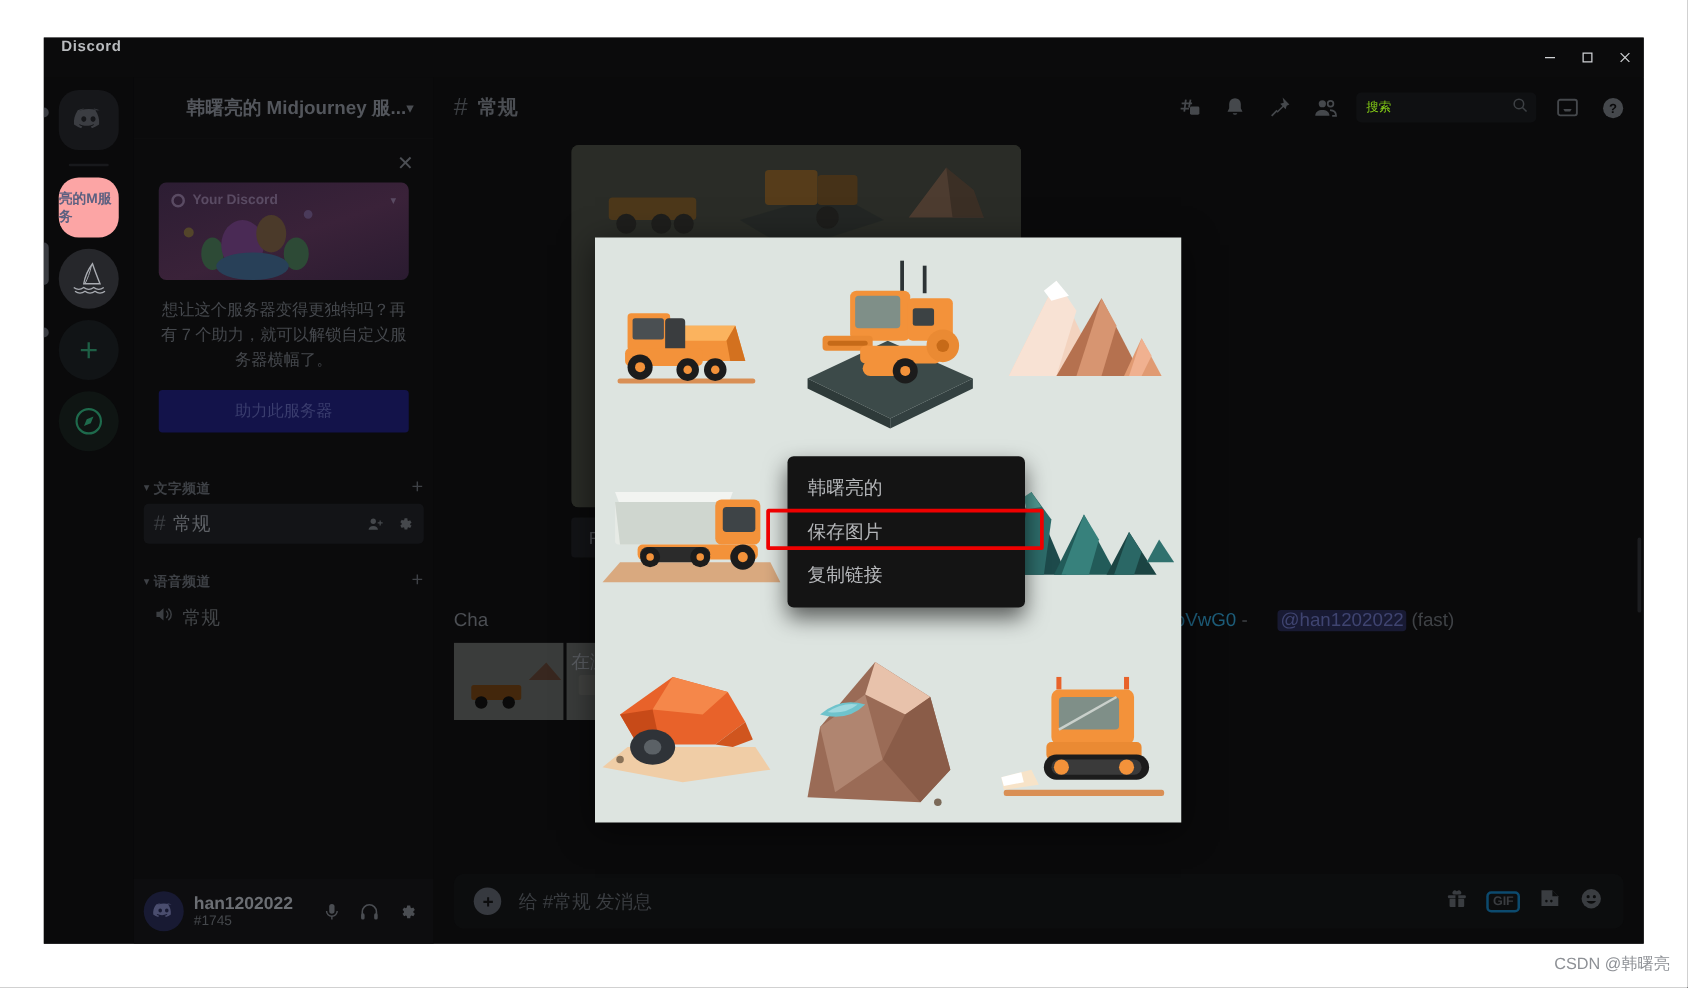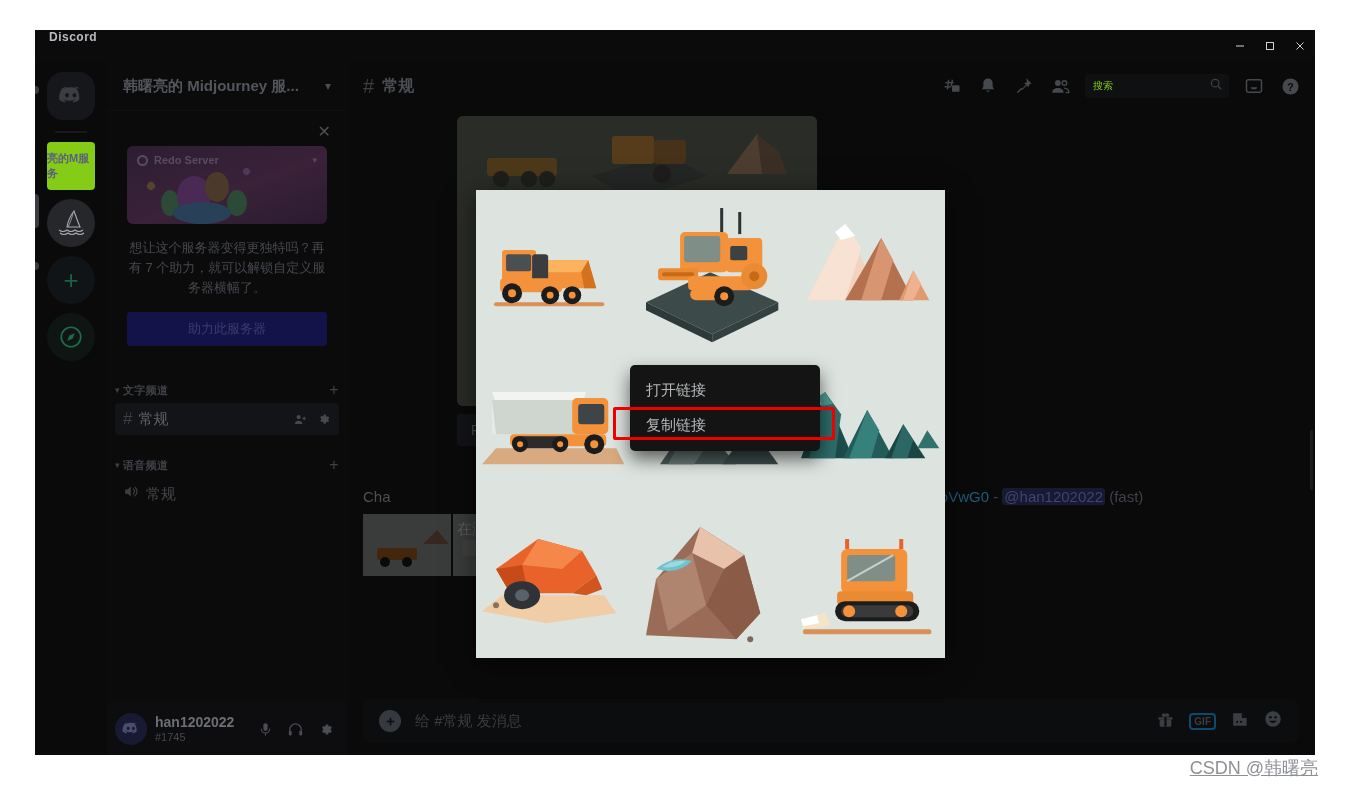--- a/index.html
+++ b/index.html
@@ -41,36 +41,36 @@
     background: #0a0a0b; display:flex; flex-direction:column; align-items:center;
     padding-top: 10px;
   }
   .rail-pill { position:absolute; left:0; width:4px; background:#3a3c41; border-radius:0 4px 4px 0;}
   .guild {
     position: relative; width: 48px; height: 48px; margin-bottom: 9px;
     border-radius: 50%; display:flex; align-items:center; justify-content:center;
     overflow:hidden; color:#4e5055; font-size: 11px; font-weight:bold;
   }
   .guild.home { background:#16171a; border-radius:16px; }
-  .guild.srv { background:#84cc16; border-radius:4px; color:#5c6080; }
+  .guild.srv { background:#fca5a5; border-radius:16px; color:#5c6080; }
   .guild.mj { background:#26272b; }
   .guild.add { background:#111416; color:#1e5f45; font-size:26px; font-weight:300; }
   .guild.compass { background:#0f1513; color:#1e5f45; }
   .rail-sep { width:32px; height:2px; background:#18191c; border-radius:1px; margin:2px 0 9px; }
 
   
   .sidebar {
     position:absolute; left:72px; top:32px; width:240px; height:693px;
     background:#0b0b0c;
   }
   .srv-header {
     height:48px; display:flex; align-items:center; padding:0 16px;
     color:#53565c; font-size:15px; font-weight:bold; box-shadow: 0 1px 0 rgba(255,255,255,.02);
   }
-  .srv-header .name { flex:1; overflow:hidden; white-space:nowrap; }
+  .srv-header .name { flex:1; overflow:hidden; white-space:nowrap;text-align:right; }
   .srv-header .chev { color:#4a4d52; font-size:12px; }
 
   
   .boost {
     position:relative; margin: 8px 8px 0; padding: 28px 12px 14px;
   }
   .boost-close {
     position:absolute; right:8px; top:6px; color:#4c4f54; font-size:16px; line-height:1;
   }
   .boost-art {
@@ -161,21 +161,21 @@
   .mbtn {
     height:32px; border-radius:3px; background:#131417; color:#4a4d52;
     display:flex; align-items:center; gap:7px; padding:0 14px; font-size:14px;
   }
   .badge-new {
     background:#0e2a46; color:#2f6fa8; font-size:9px; font-weight:bold;
     padding:2px 3px; border-radius:2px; letter-spacing:.3px;
   }
   .msg-line { position:absolute; left:0; top:378px; width:100%; font-size:15px; color:#4c4f54; padding-left:16px;}
   .msg-line .link { color:#1d5d7a; }
-  .msg-line .mention { color:#3f4470; background:#181a33; border-radius:3px; padding:0 2px; }
+  .msg-line .mention { color:#3f4470; background:#181a33; border-radius:3px; padding:0 2px;margin-left:20px; }
   .msg-line .dim { color:#3f4246; }
 
   .thumbs { position:absolute; left:16px; top:404px; display:flex; gap:2px; }
   .thumb { width:88px; height:62px; overflow:hidden; position:relative; filter: brightness(.28); }
   .thumb.sel { filter: brightness(.75); }
 
   .tooltip-open {
     position:absolute; left:110px; top:410px; color:#5a5d62; font-size:15px;
   }
 
@@ -215,22 +215,22 @@
   .ctxitem {
     height:35px; display:flex; align-items:center; padding:0 16px;
     color:#b5b7ba; font-size:15px;
   }
   .ctx-hl {
     position:absolute; left:-17px; top:42px; width:222px; height:33px;
     border:3px solid #ee0000; border-radius:2px; z-index:70; pointer-events:none;
   }
 
   .watermark {
-    position:absolute; right:32px; bottom:10px;
-    color:#8d9095; font-size:18px;text-decoration:underline;
+    position:absolute; right:14px; bottom:10px;
+    color:#8d9095; font-size:13px;
   }
   .scroll-tick { position:absolute; right:2px; top:320px; width:3px; height:60px;
                  background:#1c1d20; border-radius:2px; }
 </style>
 </head>
 <body>
 
 <div id="root">
 
   <div class="app-window">
@@ -297,21 +297,21 @@
       <div class="srv-header">
         <span class="name">韩曙亮的 Midjourney 服...</span>
         <span class="chev">▾</span>
       </div>
 
       <div class="boost">
         <div class="boost-close">✕</div>
         <div class="boost-art">
           <div class="ba-top">
             <span class="ba-dot"></span>
-            <span>Redo Server</span>
+            <span>Your Discord</span>
             <span class="ba-chev">▾</span>
           </div>
           <div class="blob b6"></div>
           <div class="blob b7"></div>
           <div class="blob b3"></div>
           <div class="blob b4"></div>
           <div class="blob b1"></div>
           <div class="blob b2"></div>
           <div class="blob b5"></div>
         </div>
@@ -713,21 +713,22 @@
             <circle cx="60" cy="98" r="6" fill="#f3923a"></circle>
             <circle cx="112" cy="98" r="6" fill="#f3923a"></circle>
             <polygon points="12,106 36,100 42,112 14,116" fill="#f7e3c8"></polygon>
             <polygon points="12,106 28,102 30,110 14,113" fill="#ffffff"></polygon>
           </svg>
         </div>
       </div>
     </div>
 
     <div class="ctxmenu">
-      <div class="ctxitem">打开链接</div>
+      <div class="ctxitem">韩曙亮的</div>
+      <div class="ctxitem">保存图片</div>
       <div class="ctxitem">复制链接</div>
       <div class="ctx-hl"></div>
     </div>
 
   </div>
 
   <div class="watermark">CSDN @韩曙亮</div>
 </div>
 
 </body></html>

